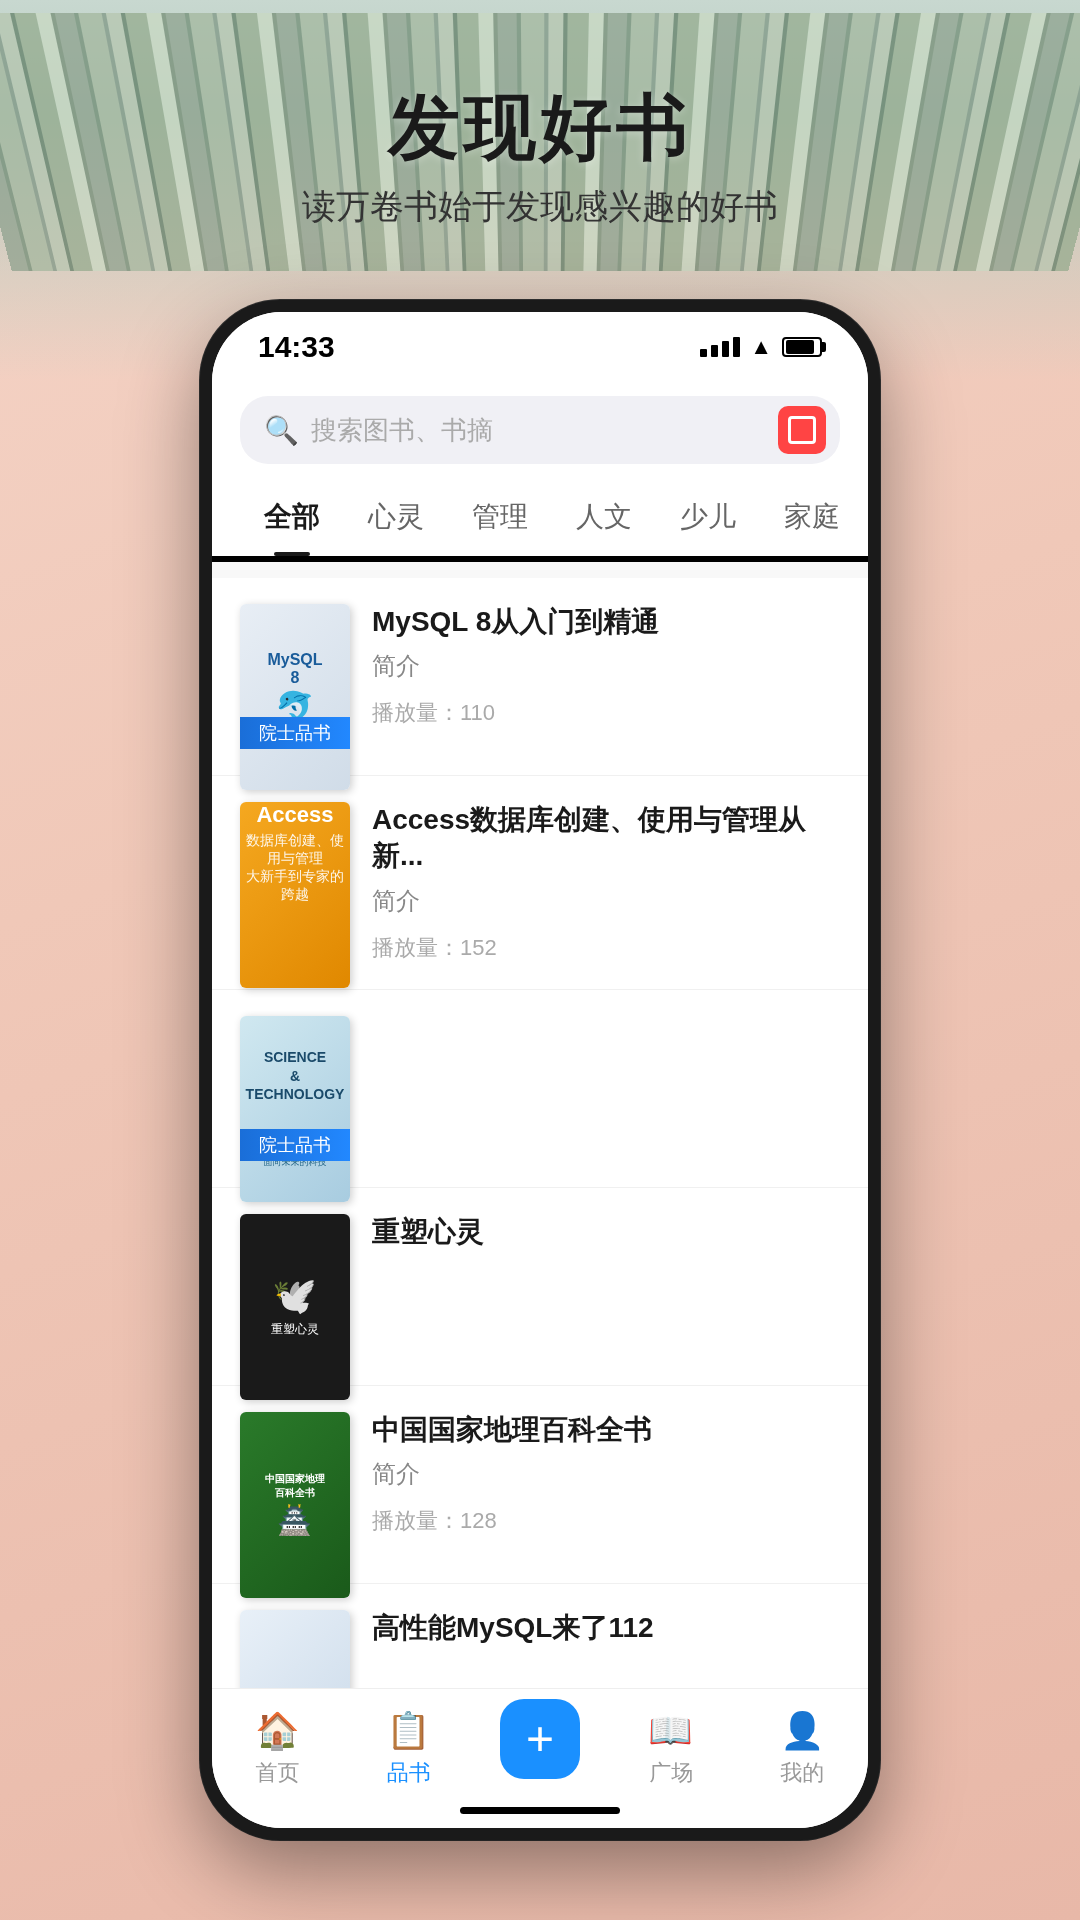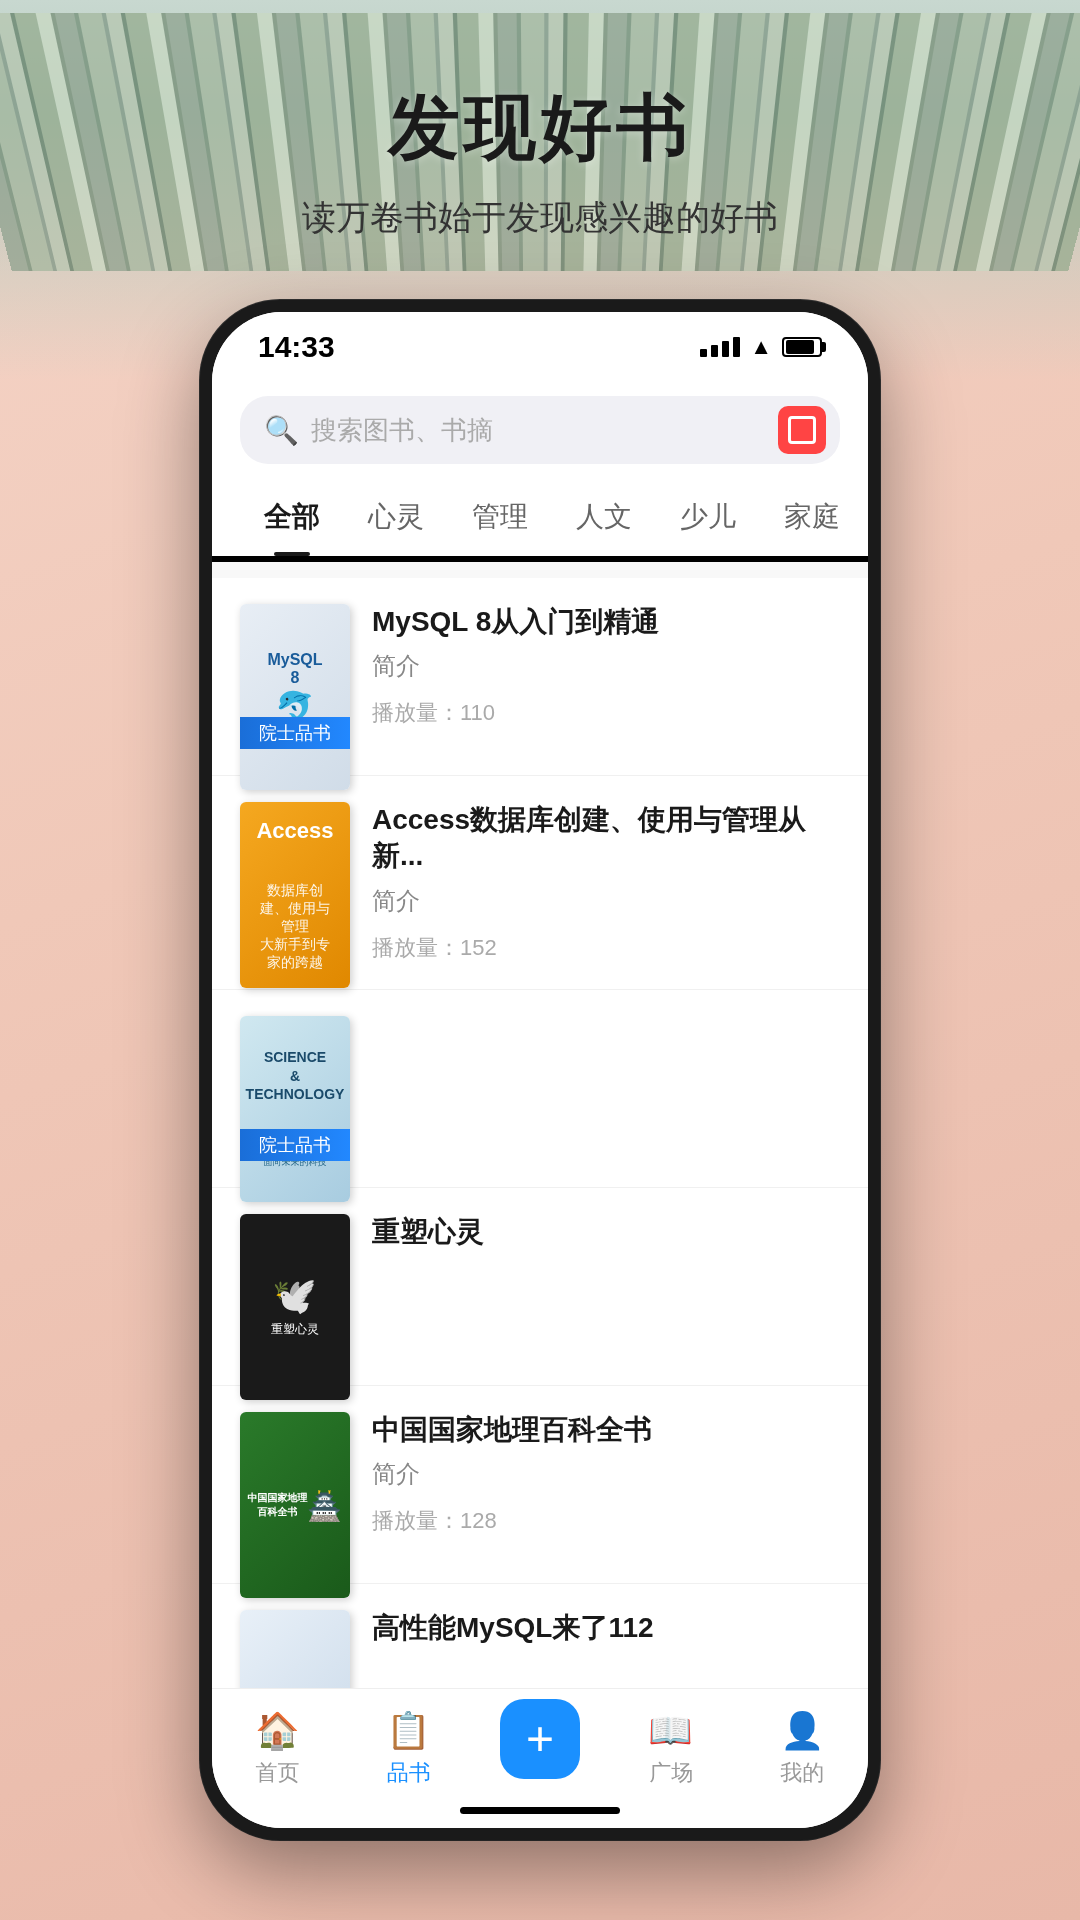--- a/index.html
+++ b/index.html
@@ -53,21 +53,21 @@
     .page-title-main {
       font-size: 72px;
       font-weight: 800;
       color: #1a1a1a;
       letter-spacing: 4px;
       text-shadow: 0 2px 8px rgba(255,255,255,0.3);
     }
     .page-title-sub {
       font-size: 34px;
       color: #333;
-      margin-top: 19px;
+      margin-top: 8px;
       font-weight: 400;
     }
 
     
     .phone-container {
       position: absolute;
       top: 300px;
       left: 50%;
       transform: translateX(-50%);
       width: 680px;
@@ -297,23 +297,23 @@
       text-align: center;
       font-weight: 600;
     }
 
     
     .cover-access {
       background: linear-gradient(135deg, #f5a820 0%, #e08800 100%);
       display: flex;
       flex-direction: column;
       align-items: center;
-      justify-content: space-between;
-      height: 100%;
-      padding: 16px;
+      justify-content: flex-start;
+      height: 100%;
+      padding: 0;
     }
     .cover-access-title {
       font-size: 22px;
       font-weight: 800;
       color: white;
       text-align: center;
     }
     .cover-access-sub {
       font-size: 14px;
       color: rgba(255,255,255,0.9);
@@ -361,21 +361,21 @@
       font-size: 12px;
       color: white;
       text-align: center;
       margin-top: 4px;
     }
 
     
     .cover-geo {
       background: linear-gradient(135deg, #2a7a2a 0%, #1a5a1a 100%);
       display: flex;
-      flex-direction: row;
+      flex-direction: column;
       align-items: center;
       justify-content: center;
       height: 100%;
       padding: 4px;
     }
     .cover-geo-title {
       font-size: 10px;
       color: white;
       text-align: center;
       font-weight: 600;

